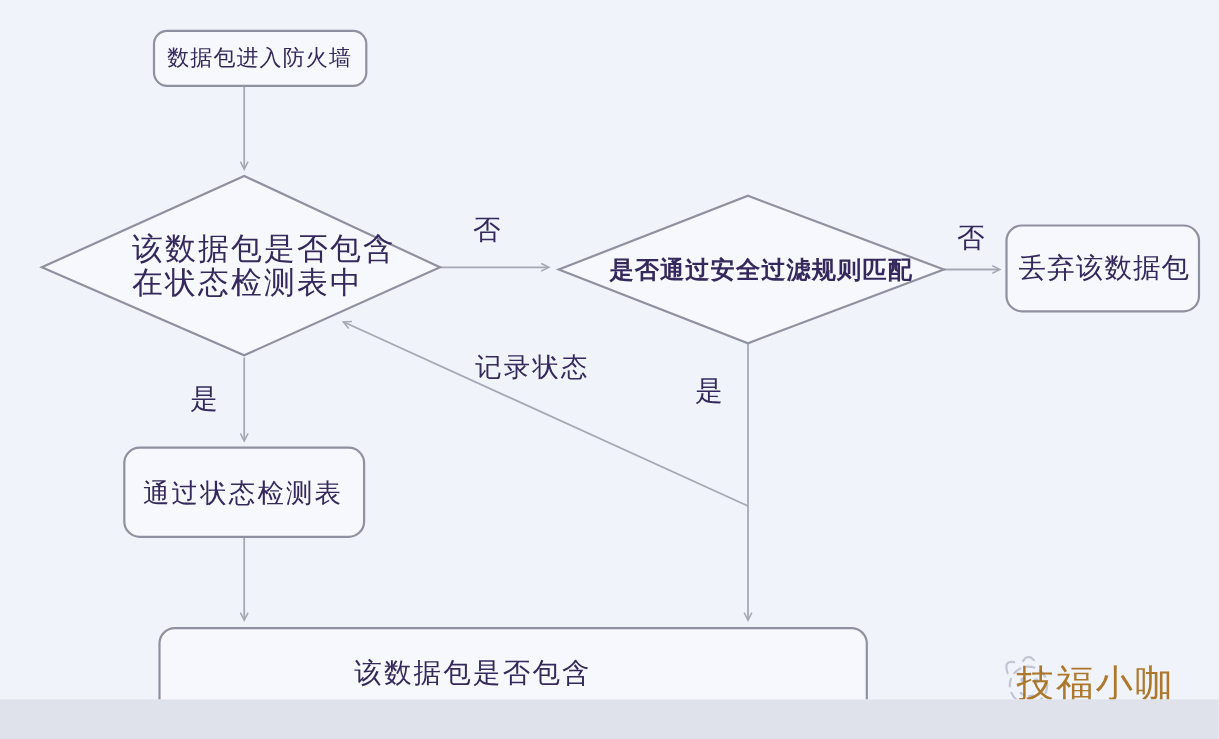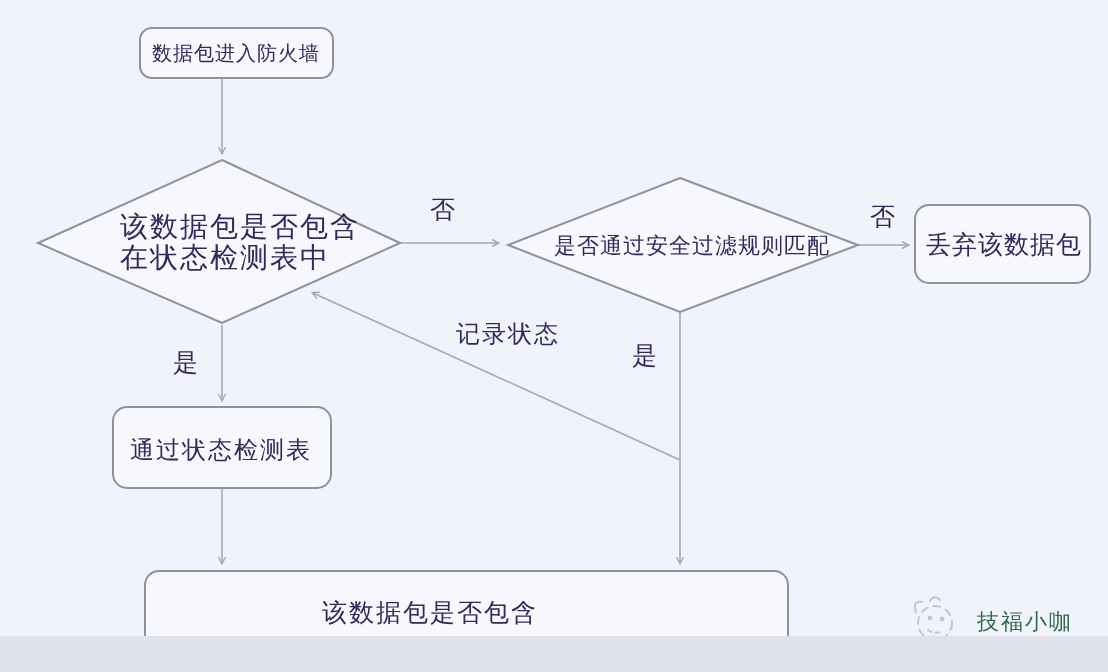--- a/index.html
+++ b/index.html
@@ -29,37 +29,37 @@
     color:#35285c;
     font-size:25px;
     letter-spacing:1px;
   }
   .lbl-start{left:236px;top:53px;font-size:20px;}
   .lbl-d1{
     position:absolute;left:120px;top:211px;
     color:#35285c;font-size:28px;line-height:31px;
     letter-spacing:2px;white-space:nowrap;
   }
-  .lbl-d2{left:692px;top:246px;font-size:22px;letter-spacing:1px;}
+  .lbl-d2{left:692px;top:246px;font-size:22px;letter-spacing:1px;font-weight:bold;}
   .lbl-discard{left:1004px;top:245px;font-size:25px;}
   .lbl-pass{left:221px;top:450px;font-size:24px;letter-spacing:2px;}
   .lbl-forward{left:430px;top:613px;font-size:25px;letter-spacing:2px;}
   .lbl-no1{left:443px;top:209px;}
   .lbl-no2{left:883px;top:216px;}
   .lbl-yes1{left:186px;top:362px;}
   .lbl-yes2{left:645px;top:355px;}
-  .lbl-record{left:484px;top:334px;font-size:24px;letter-spacing:2px;margin-left:24px;}
+  .lbl-record{left:484px;top:334px;font-size:24px;letter-spacing:2px;}
   .watermark{
     position:absolute;left:908px;top:592px;width:190px;height:60px;
     display:flex;align-items:center;
   }
   .watermark-text{
-    position:absolute;left:1025px;top:622px;
+    position:absolute;left:996px;top:622px;
     transform:translate(-50%,-50%);
-    font-size:22px;color:#14532d;letter-spacing:2px;
+    font-size:34px;color:#a16207;letter-spacing:2px;
     white-space:nowrap;opacity:.85;
   }
   .bottom-edge{
     position:absolute;left:0;top:663px;width:1108px;height:9px;
     background:#e9ecf4;border-top:1px solid #d9dde8;
   }
 </style>
 </head>
 <body>
 

